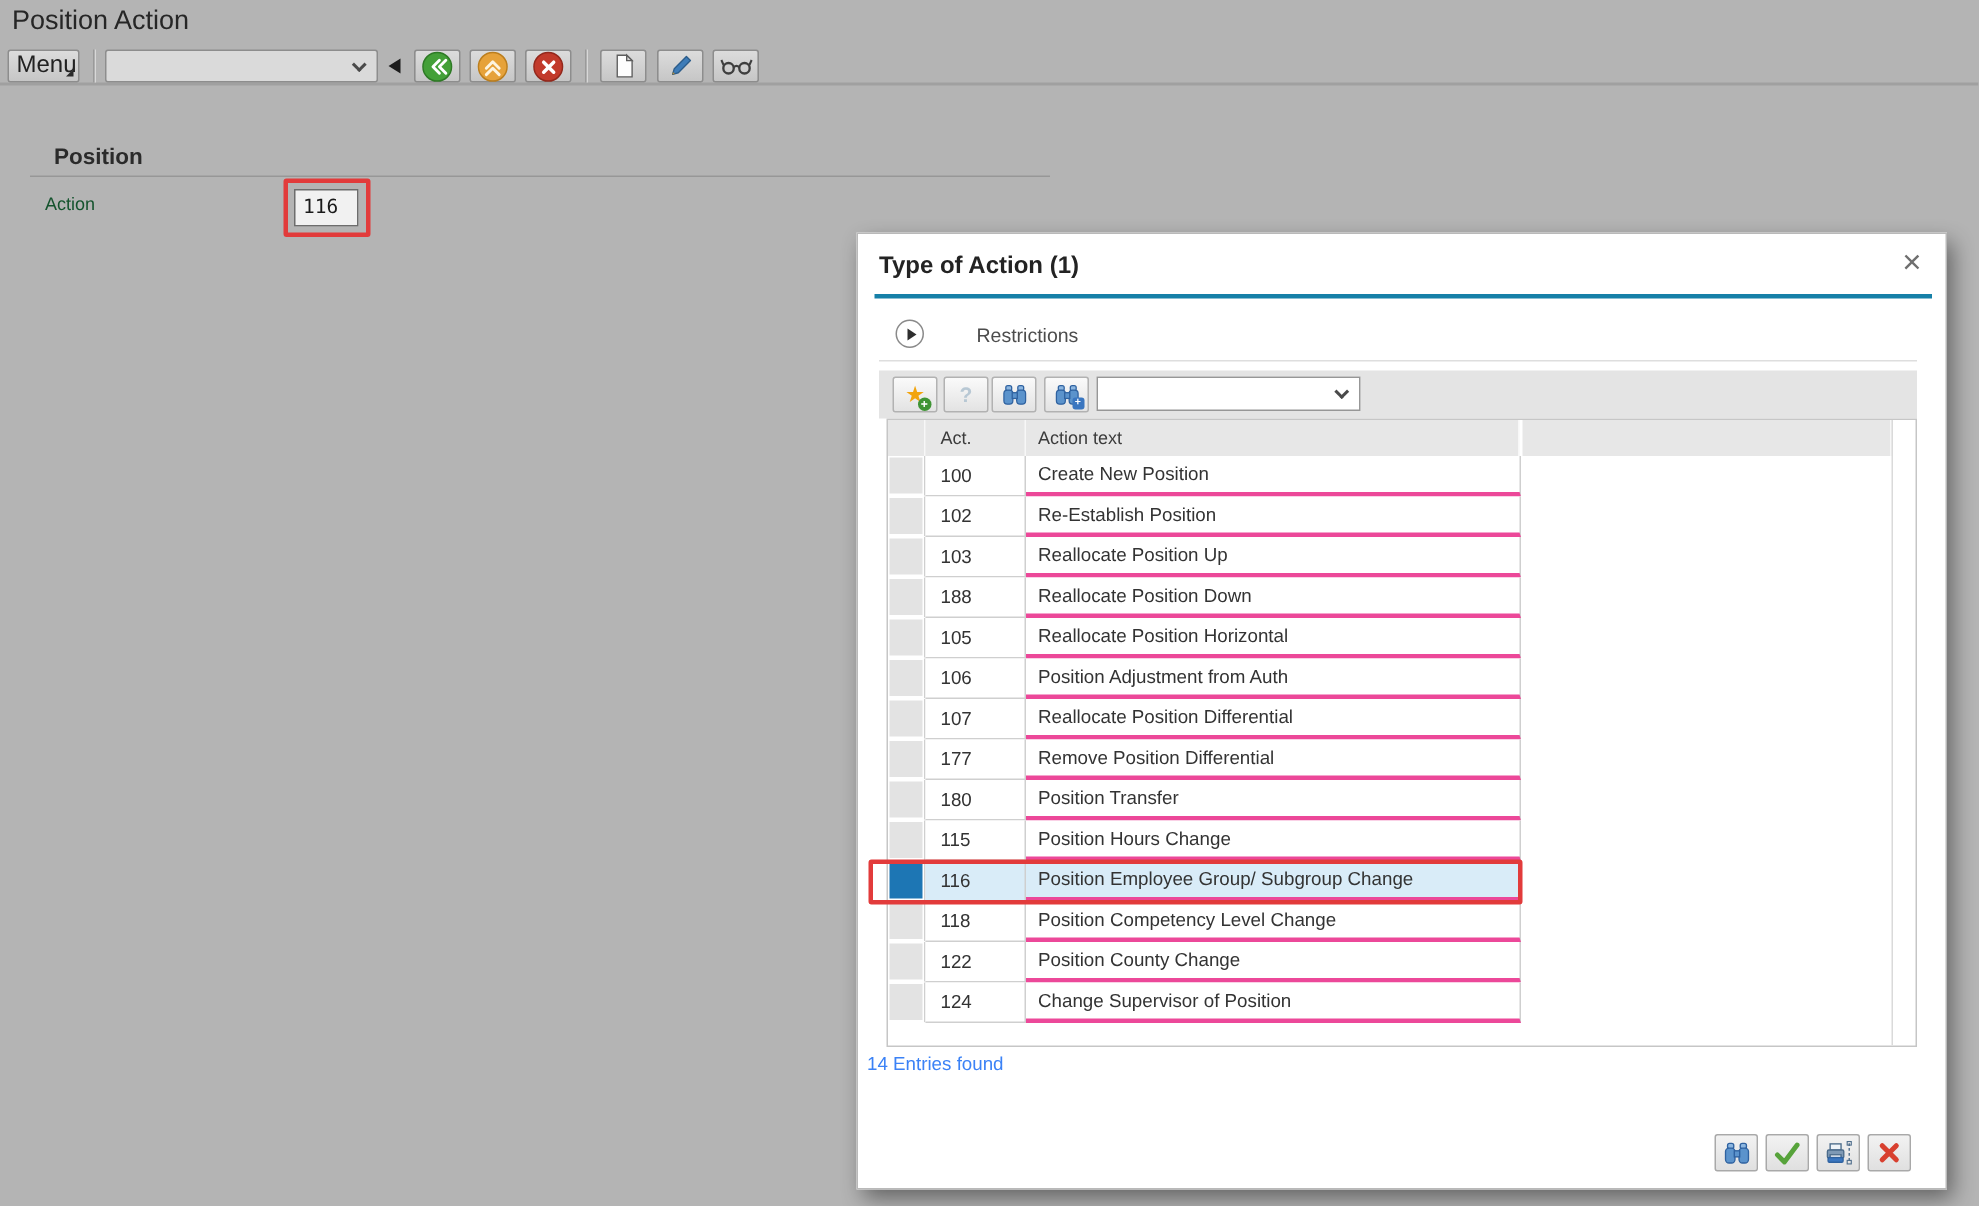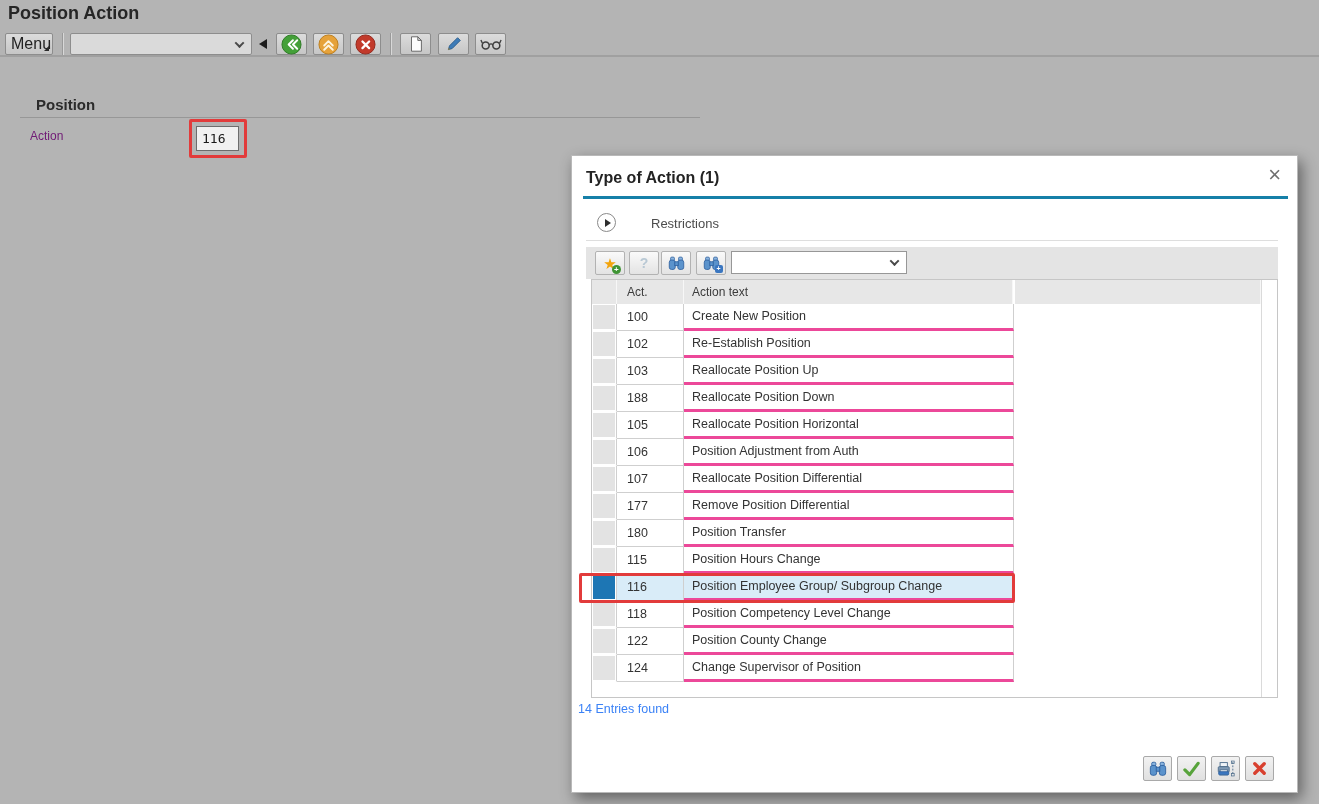--- a/index.html
+++ b/index.html
@@ -7,21 +7,21 @@
   body {
     font-family:"Liberation Sans", sans-serif;
     background:#b4b4b4;
     position:relative;
     overflow:hidden;
     color:#2a2a2a;
   }
   
   .page-title {
     position:absolute; left:8px; top:3px;
-    font-size:18px; font-weight:bold; color:#262626;
+    font-size:18px; font-weight:normal; color:#262626;
   }
   .main-toolbar {
     position:absolute; left:0; top:31px; width:1319px; height:26px;
     border-bottom:2px solid #a0a0a0;
   }
   .tb-btn {
     position:absolute; top:2px; height:22px;
     background:linear-gradient(#dcdcdc,#c6c6c6);
     border:1px solid #8d8d8d; border-radius:2px;
     display:flex; align-items:center; justify-content:center;
@@ -39,21 +39,21 @@
   .chev { width:7px; height:7px; border-right:2px solid #4a4a4a; border-bottom:2px solid #4a4a4a;
     transform:rotate(45deg) translate(-1px,-1px); display:inline-block; }
   .tri-left-btn { position:absolute; left:259px; top:7px; width:12px; height:12px;
     display:flex; align-items:center; }
   .tri-left { width:0; height:0; border-top:5px solid transparent; border-bottom:5px solid transparent;
     border-right:8px solid #1c1c1c; }
   .icon-btn { width:31px; }
   
   .section-title { position:absolute; left:36px; top:96px; font-size:15px; font-weight:bold; color:#2b2b2b; }
   .section-rule { position:absolute; left:20px; top:117px; width:680px; height:1px; background:#979797; }
-  .field-label { position:absolute; left:30px; top:129px; font-size:12px; color:#701a75; }
+  .field-label { position:absolute; left:30px; top:129px; font-size:12px; color:#14532d; }
   .action-input {
     position:absolute; left:196px; top:126px; width:43px; height:25px;
     background:#f1f1f1; border:1px solid #6d6d6d;
     font-family:"DejaVu Sans Mono", monospace; font-size:13px; color:#1a1a1a;
     padding-left:5px; line-height:23px;
   }
   .red-annot { position:absolute; border:3px solid #e23b3b; border-radius:2px; pointer-events:none; z-index:30; }
   .annot-input { left:189px; top:119px; width:58px; height:39px; }
   
   .dialog {

